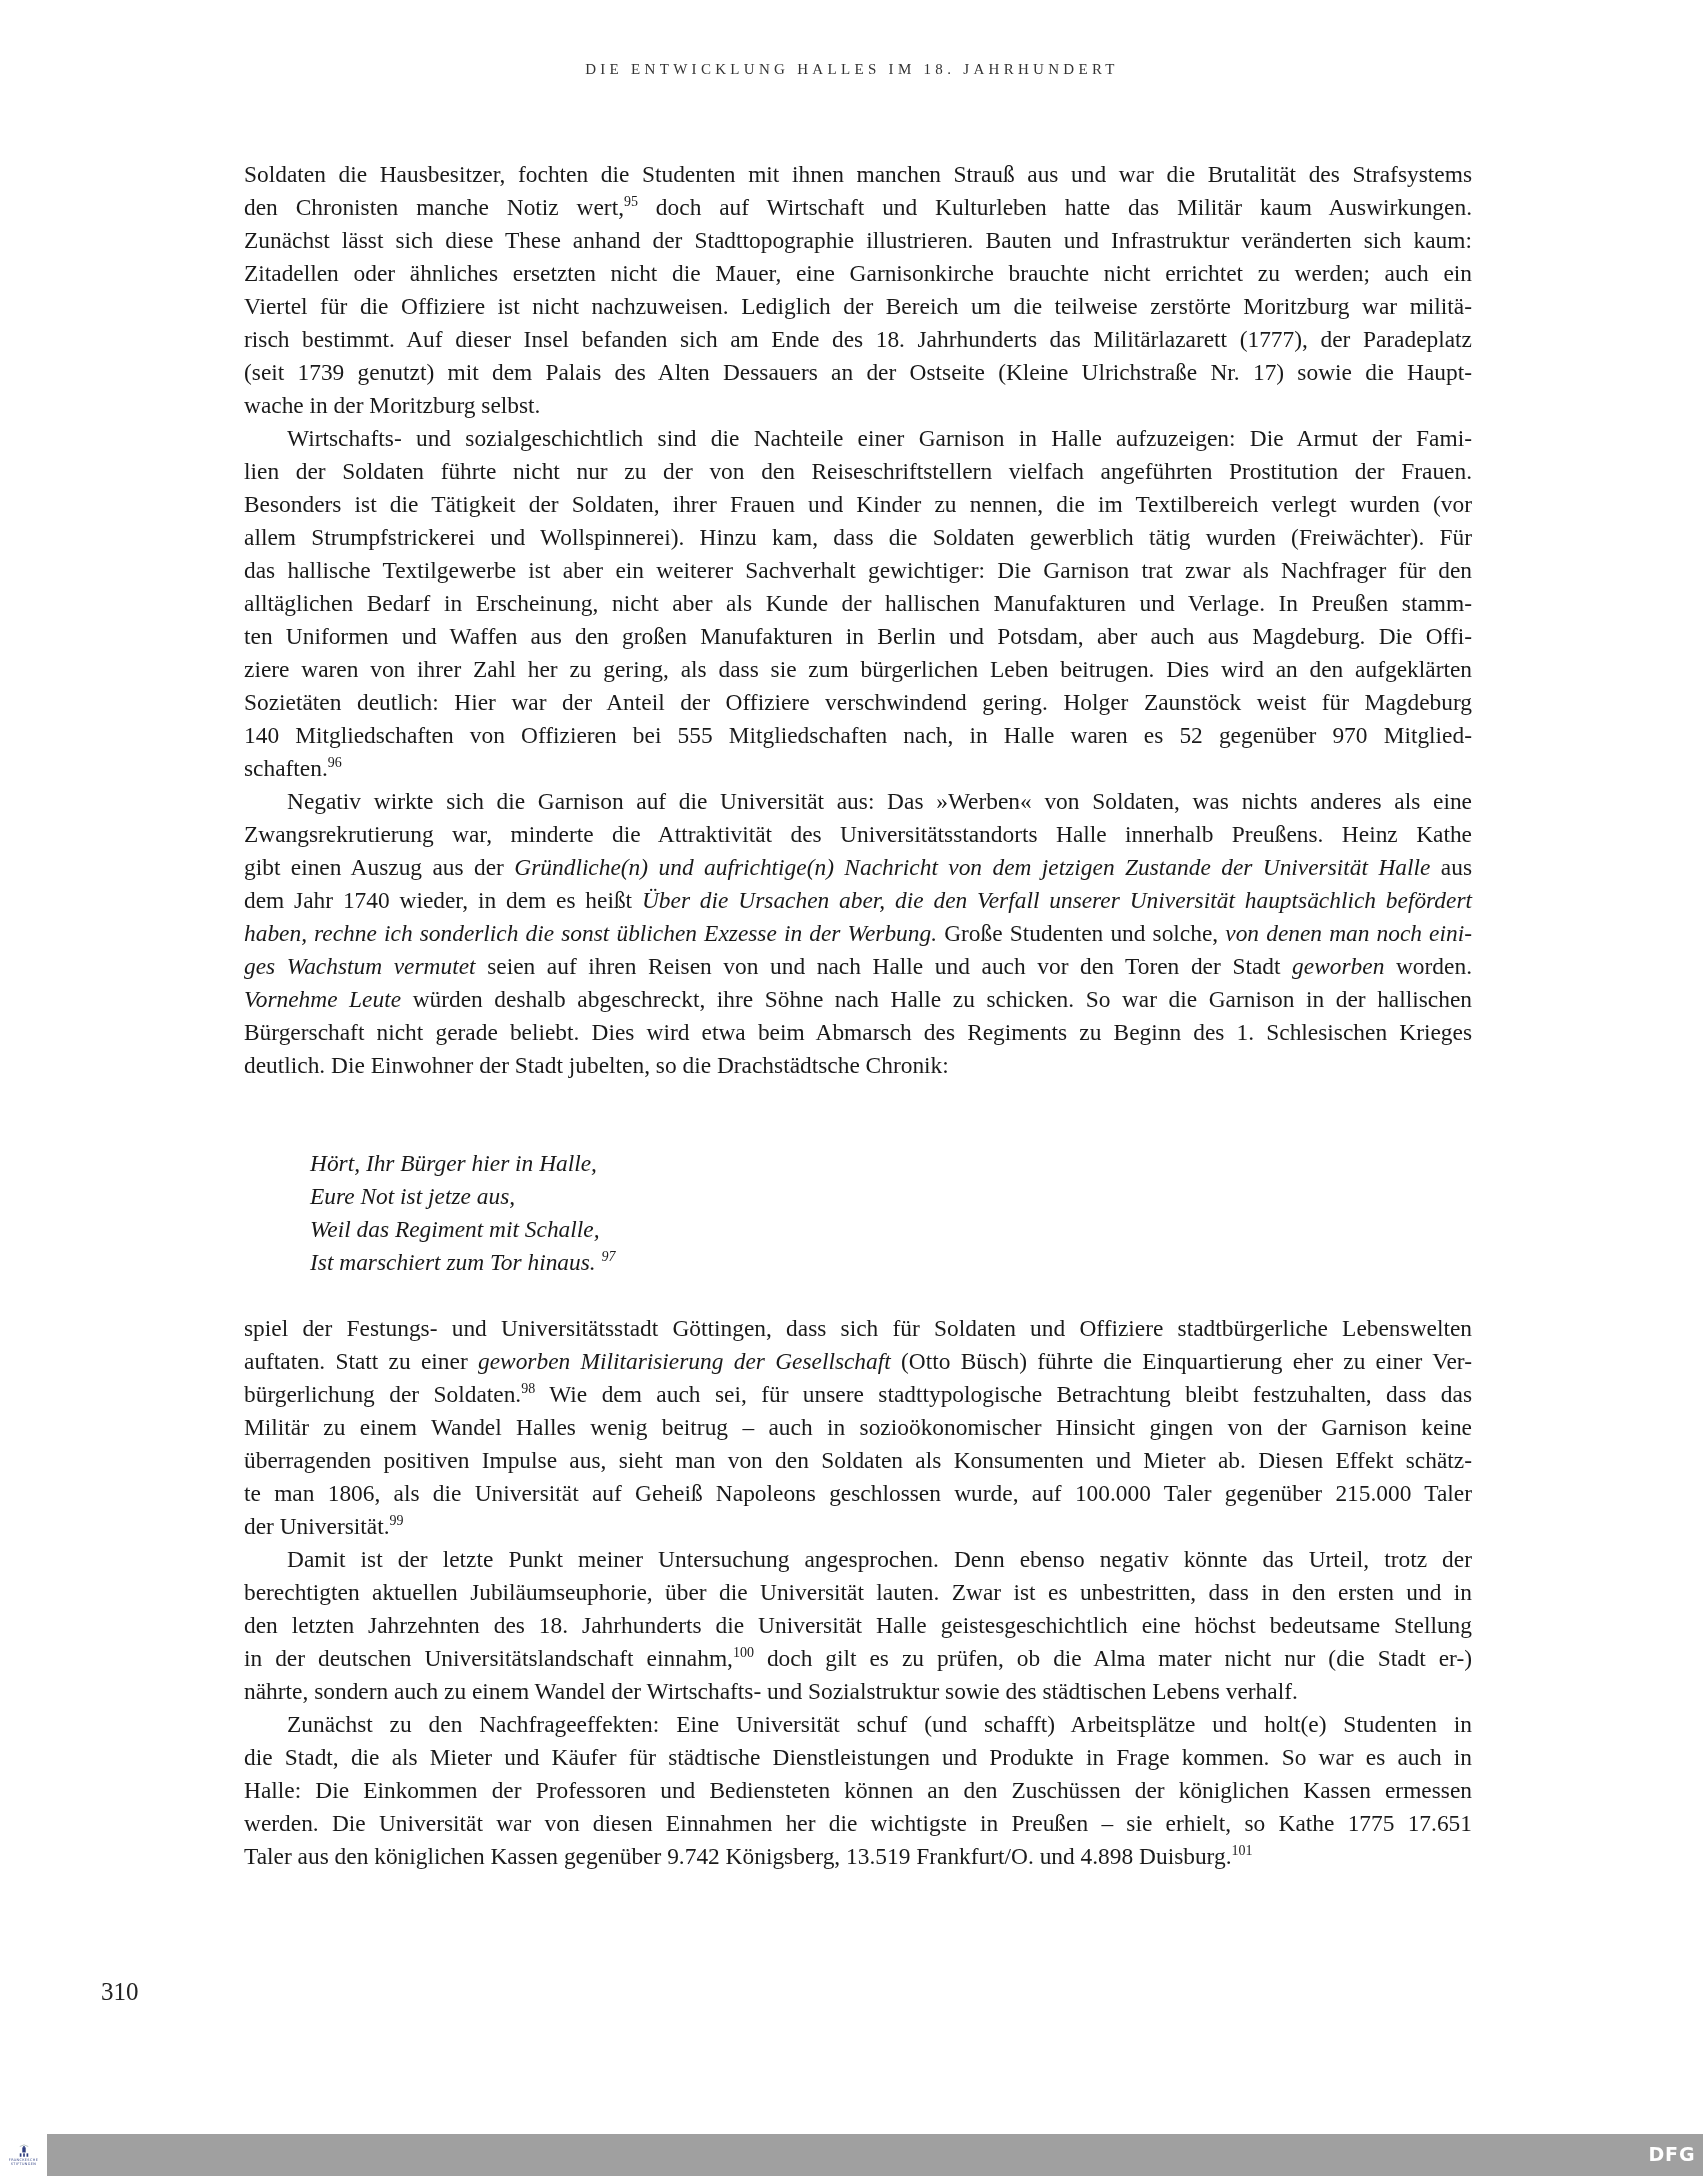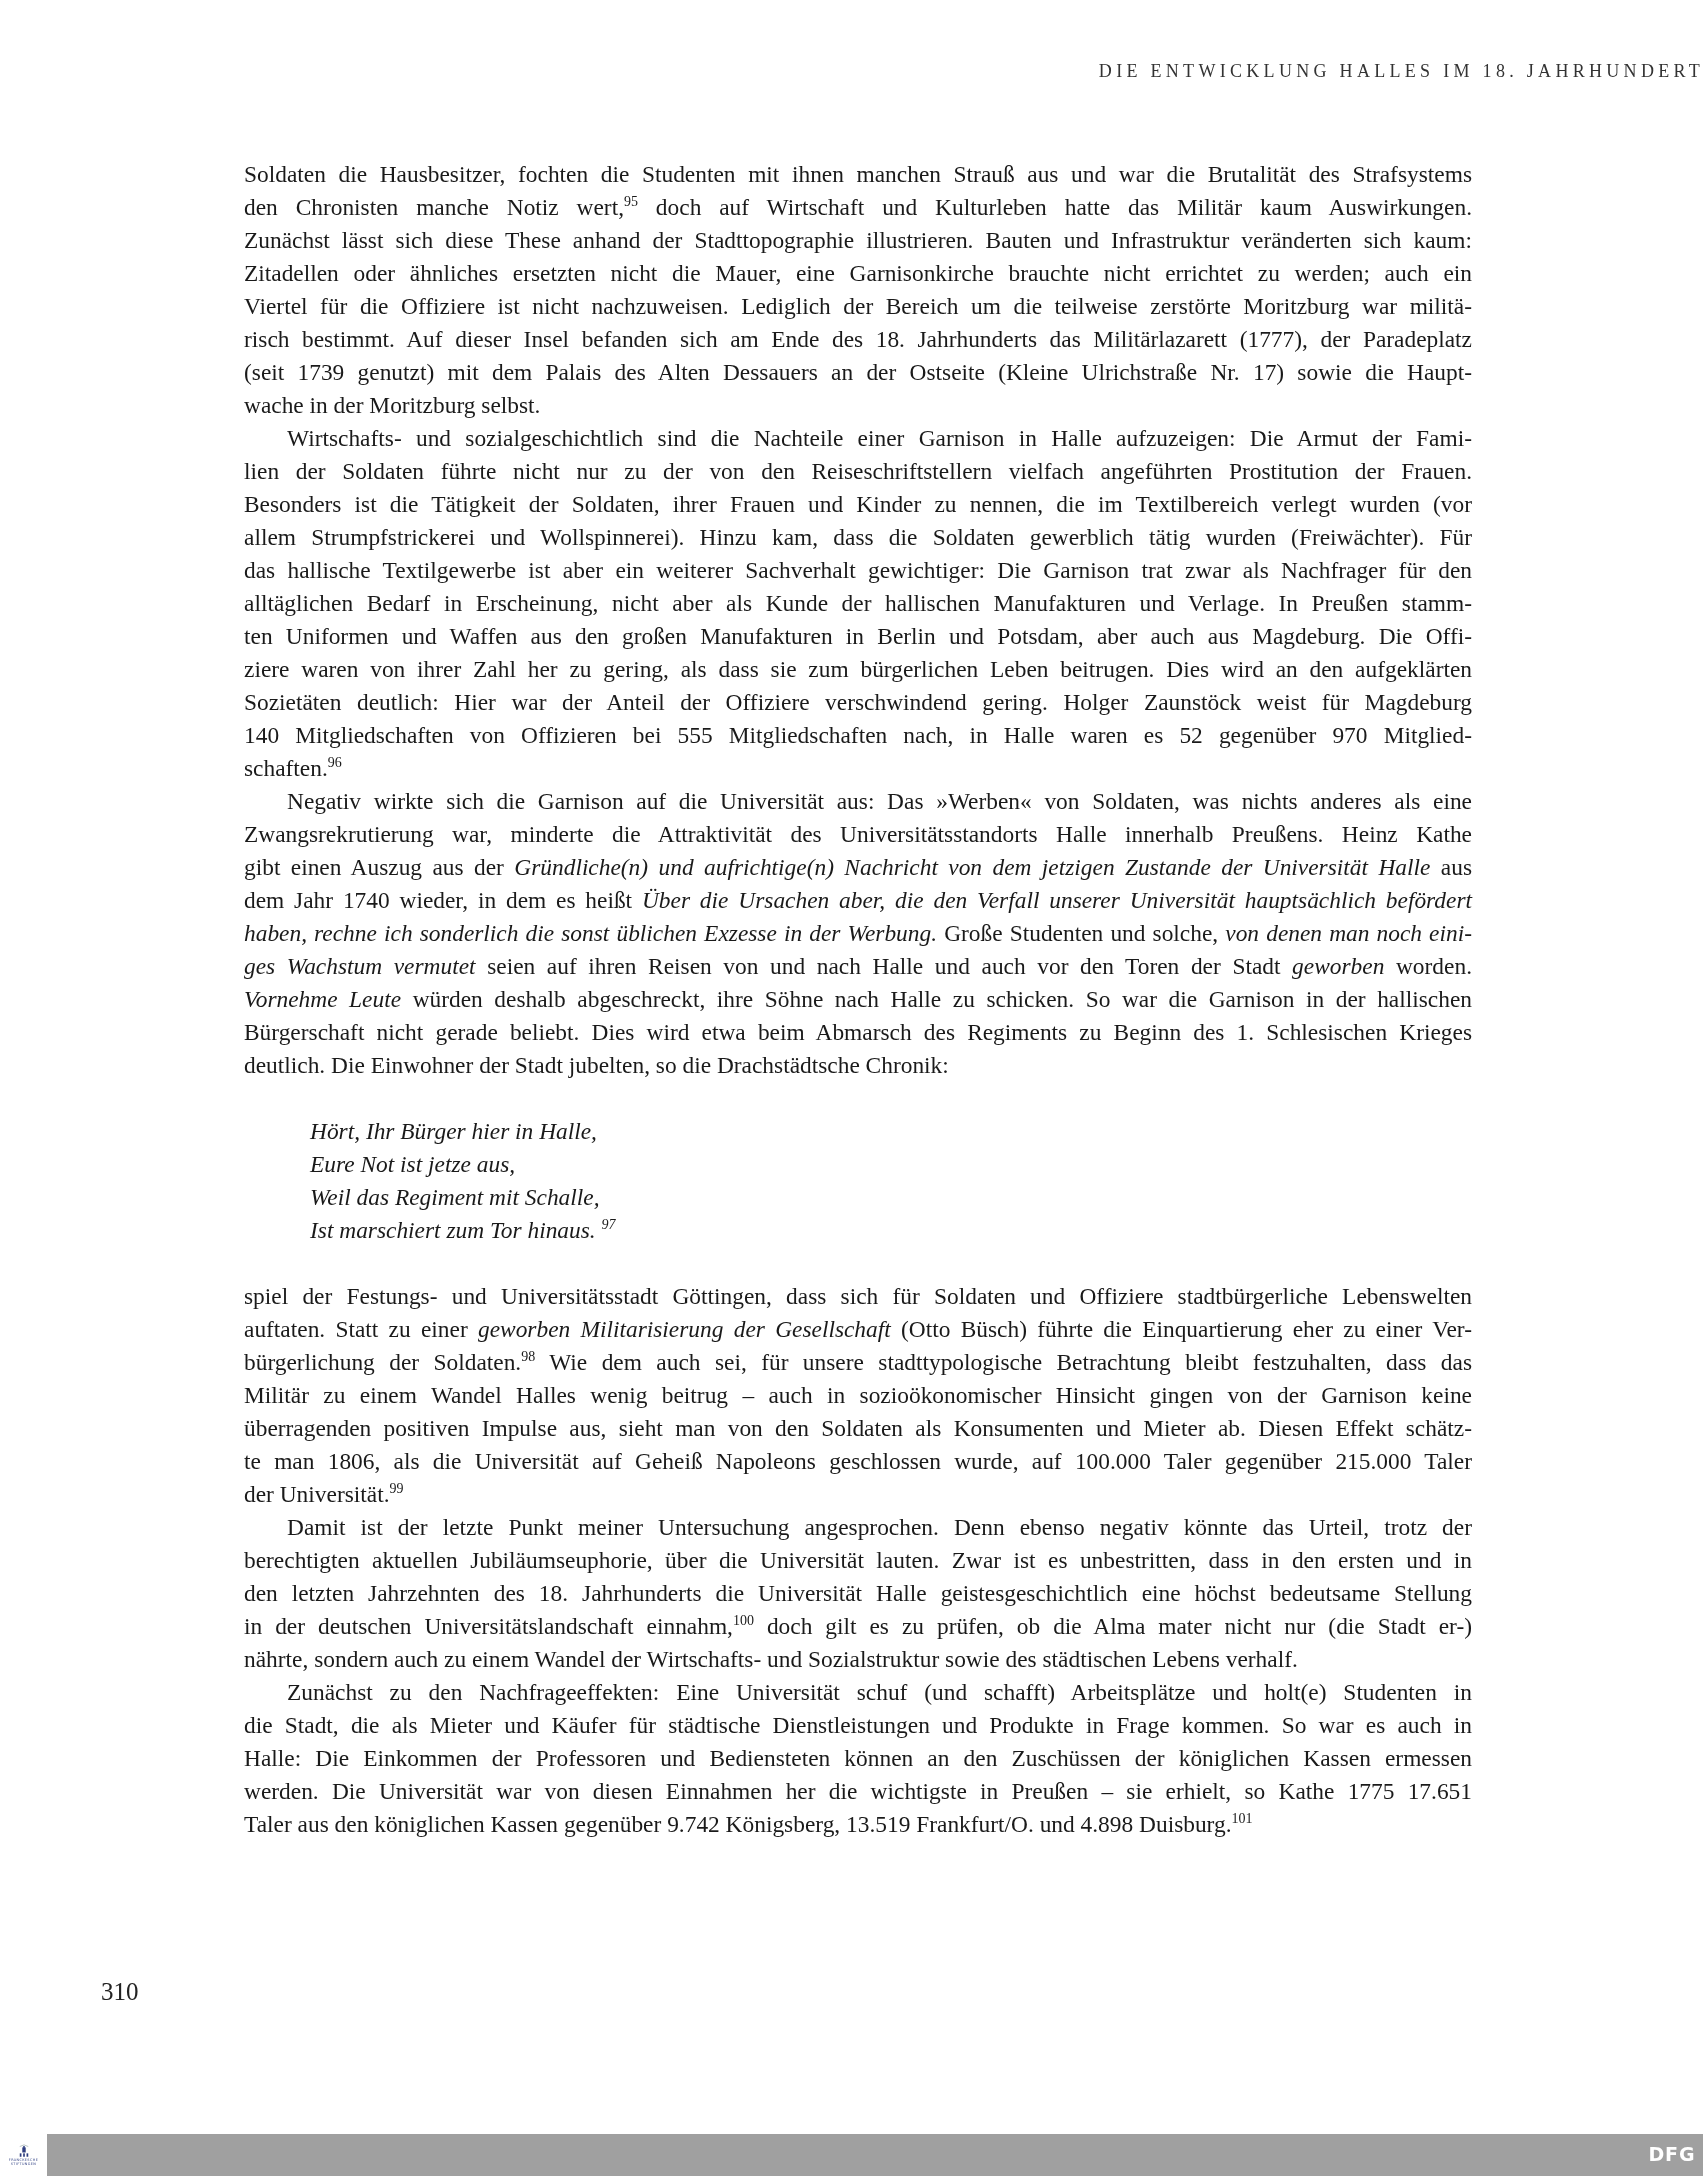--- a/index.html
+++ b/index.html
@@ -1,32 +1,32 @@
 <!DOCTYPE html>
 <html style="font-size:13.6px"><head>
 <meta charset="utf-8">
 <style>
   html, body { margin: 0; padding: 0; background: #ffffff; }
   body { width: 1704px; height: 2176px; position: relative; overflow: hidden; }
   .page { position: absolute; left: 0; top: 0; width: 1704px; height: 2176px; background: #ffffff; }
   .running-head {
-    position: absolute; left: 0; width: 1704px; top: 61px; text-align: right;
-    font-family: "Liberation Serif", "DejaVu Serif", serif; font-size: 18px;
+    position: absolute; left: 0; width: 1704px; top: 61px; text-align: center;
+    font-family: "Liberation Serif", "DejaVu Serif", serif; font-size: 15px;
     letter-spacing: 4.3px; color: #333; 
   }
   .body-text {
     position: absolute; left: 244px; width: 1228px; top: 158px;
     font-family: "Liberation Serif", "DejaVu Serif", serif;
     font-size: 23.4px; line-height: 33px; color: #1a1a1a;
   }
   .line { display: block; white-space: nowrap; text-align: justify; text-align-last: justify; height: 33px; overflow: visible; }
   .line.last { text-align-last: left; }
   .line.indent { padding-left: 43px; }
   .gap { height: 33px; }
-  .verse { padding-left: 66px; font-style: italic; }
+  .verse { padding-left: 66px; font-style: italic; margin-top: 32px; }
   .verse .line { text-align-last: left; }
   sup { font-size: 14px; line-height: 0; vertical-align: 9.4px; }
   i { font-style: italic; }
   .page-number {
     position: absolute; left: 101px; top: 1978px;
     font-family: "Liberation Serif", "DejaVu Serif", serif; font-size: 25px; color: #222;
   }
   .footer-bar {
     position: absolute; left: 47px; top: 2134px; width: 1657px; height: 43px; background: #a0a0a0;
   }

